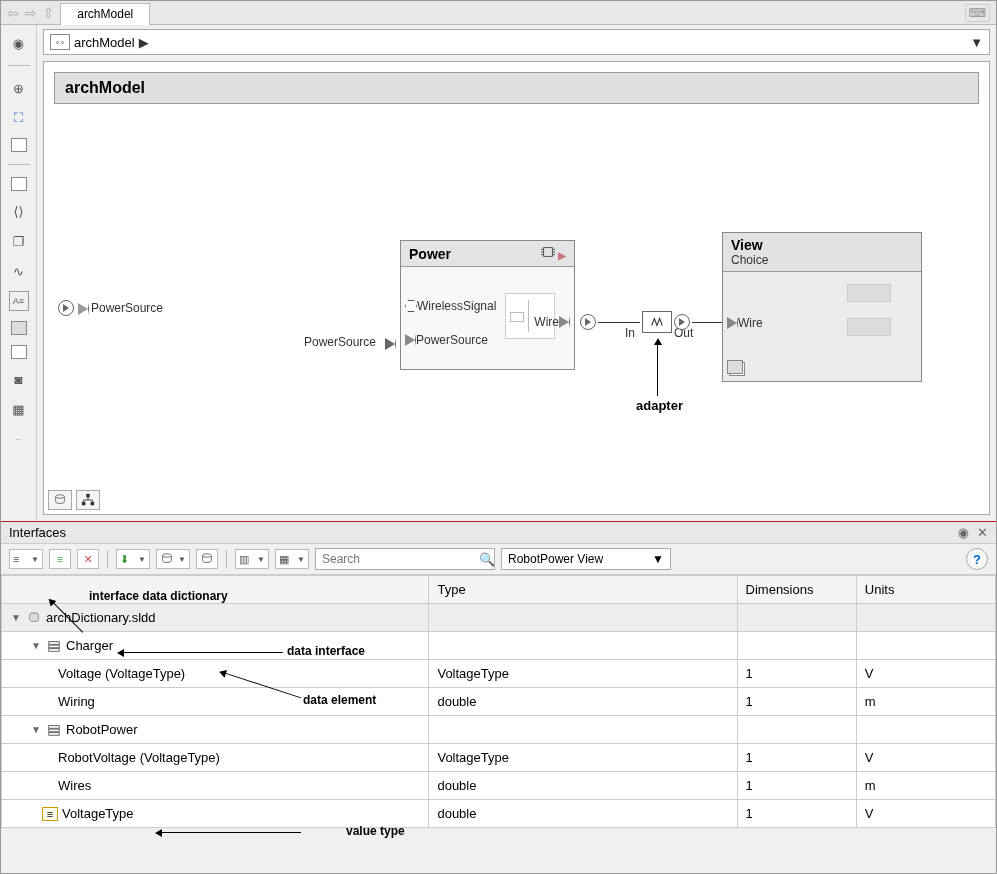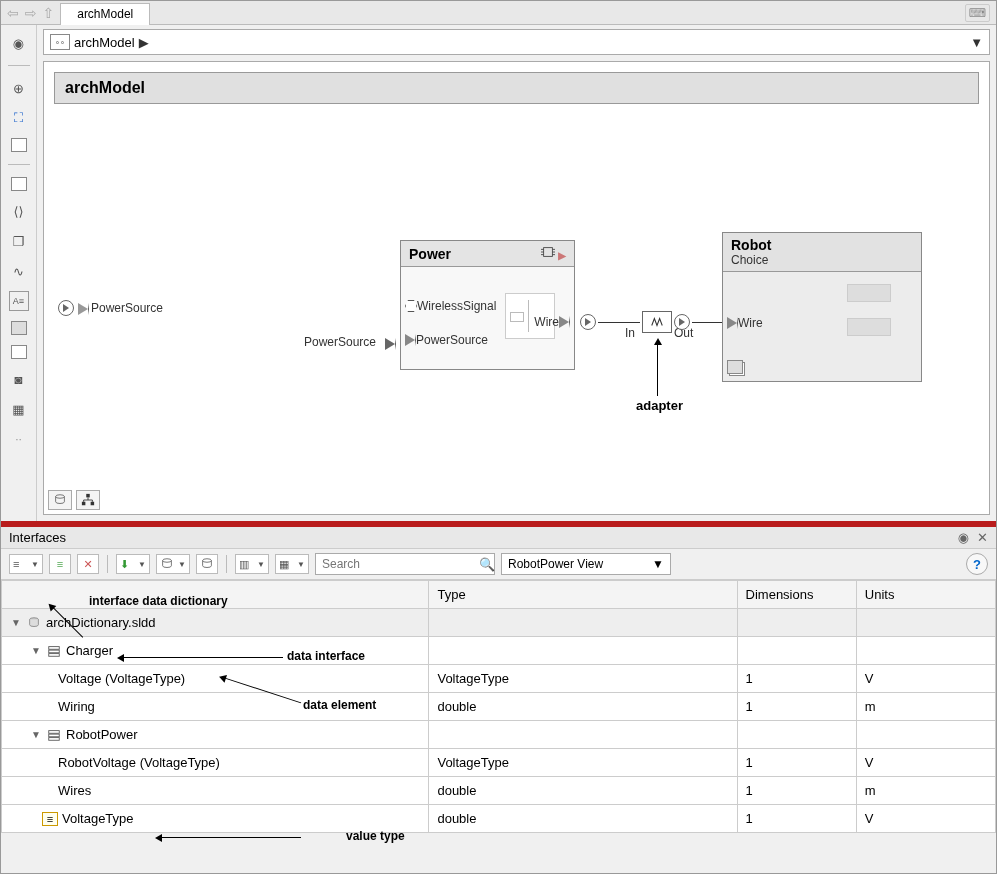--- a/index.html
+++ b/index.html
@@ -150,21 +150,21 @@
   .annotation { position:absolute; font-weight:bold; font-size:13px; }
   .ann-arrow { position:absolute; width:1px; background:#000; }
   .ann-arrow::after { content:""; position:absolute; top:-6px; left:-3px; width:0;height:0;border-left:4px solid transparent;border-right:4px solid transparent;border-bottom:7px solid #000; }
 
   .bottom-icons { position:absolute; bottom:4px; left:4px; display:flex; gap:4px; }
   .bot-ic { width:24px; height:20px; border:1px solid #aaa; background:#f4f4f4; display:flex; align-items:center; justify-content:center; font-size:12px; color:#666; }
 
   
   .panel-title {
     background:#e8e8e8;
-    border-top:6px solid #b91c1c;
+    border-top:1px solid #b91c1c;
     padding: 3px 8px;
     font-size: 13px;
     display:flex; align-items:center;
   }
   .panel-title .right { margin-left:auto; display:flex; gap:8px; color:#666; }
 
   .iface-toolbar {
     background:#f0f0f0;
     border-top:1px solid #ccc;
     border-bottom:1px solid #ccc;
@@ -312,21 +312,21 @@
           </svg>
       </div>
       <div class="wire-label" style="left:630px; top:264px;">Out</div>
       <div class="circ-port" style="left:630px; top:252px;"></div>
 
       <div class="wire" style="left:648px; top:260px; width:30px;"></div>
       <div class="circ-port" style="left:678px; top:252px;"></div>
 
       <div class="blk" style="left:678px; top:170px; width:200px; height:150px; background:#ececec;">
         <div class="blk-header" style="flex-direction:column;align-items:flex-start;gap:0;background:#e2e2e2;">
-          <span>Robot</span>
+          <span>View</span>
           <span class="blk-sub">Choice</span>
         </div>
         <div class="blk-body" style="height:108px;">
           <div class="port-label" style="left:4px; top:44px;">
             <span class="port-shape tri-b" style="border-left-color:#888"></span>
             <span>Wire</span>
           </div>
           <div style="position:absolute;right:30px;top:12px;width:44px;height:18px;background:#ddd;border:1px solid #ccc"></div>
           <div style="position:absolute;right:30px;top:46px;width:44px;height:18px;background:#ddd;border:1px solid #ccc"></div>
           <div style="position:absolute;left:6px;bottom:4px;width:16px;height:14px;border:1px solid #888;background:#fff">

